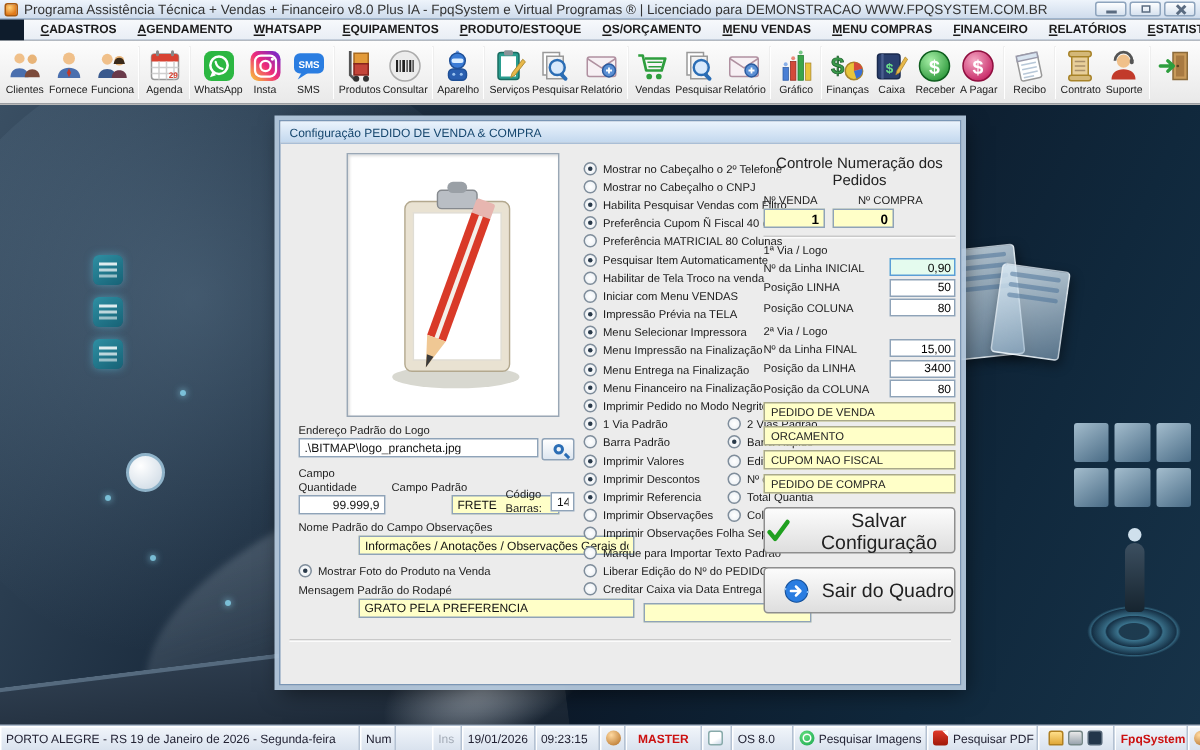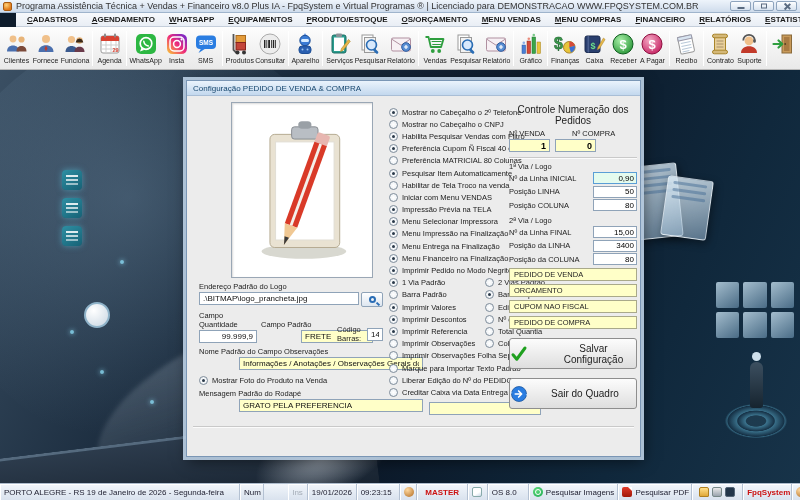--- a/index.html
+++ b/index.html
@@ -117,22 +117,22 @@
   .etch { height:2px; border-top:1px solid #c9c9c9; border-bottom:1px solid #fbfbfb; margin:5px 0 3px 0; }
   .via-title { font-size:7.5px; margin:2px 0 1px 0; }
   .via-row { display:flex; align-items:center; margin-bottom:1.5px; }
   .via-row .vlbl { flex:1; font-size:7.5px; white-space:nowrap; }
   .via-fld { width:44px; height:12px; border:1px solid #8fa3b8; background:#fff; text-align:right;
     font-size:8px; padding:0 2px; font-family:"Liberation Sans",sans-serif; }
   .via-fld.hl { background:#e4fbee; border:1px solid #5a9ed6; }
   .doc-btn { width:100%; height:13px; background:#ffffc8; border:1px solid #a9a98a; margin-top:3px;
     font-size:7.5px; text-align:left; padding:0 4px; color:#222; font-family:"Liberation Sans",sans-serif; display:block; }
   .big-btn { width:100%; height:31px; margin-top:9px; border:1px solid #8e8e8e; border-radius:3px;
-    background:linear-gradient(#fcfcfc,#dedede); display:flex; align-items:center; justify-content:flex-start; gap:23px;
-    font-size:10px; color:#222; font-family:"Liberation Sans",sans-serif; }
+    background:linear-gradient(#fcfcfc,#dedede); display:flex; align-items:center; justify-content:flex-end; gap:8px;
+    font-size:13px; color:#222; font-family:"Liberation Sans",sans-serif; }
   .big-btn svg { width:18px; height:18px; flex:none; }
   .dlg-divider { position:absolute; left:6px; right:6px; top:330px; border-top:1px solid #c9c9c9; border-bottom:1px solid #fbfbfb; }
 
   
   .statusbar { position:absolute; left:0; bottom:0; width:800px; height:17px; display:flex;
     background:linear-gradient(#f2f6fb,#d9e2ee); border-top:1px solid #aebccd; font-size:8px; color:#223; }
   .sb-seg { border-right:1px solid #b4c1d2; box-shadow:inset 1px 1px 0 #fff; display:flex; align-items:center;
     padding:0 4px; white-space:nowrap; overflow:hidden; gap:3px; }
   .sb-dim { color:#a5adb8; }
   .sb-red { color:#cc1111; font-weight:bold; }

